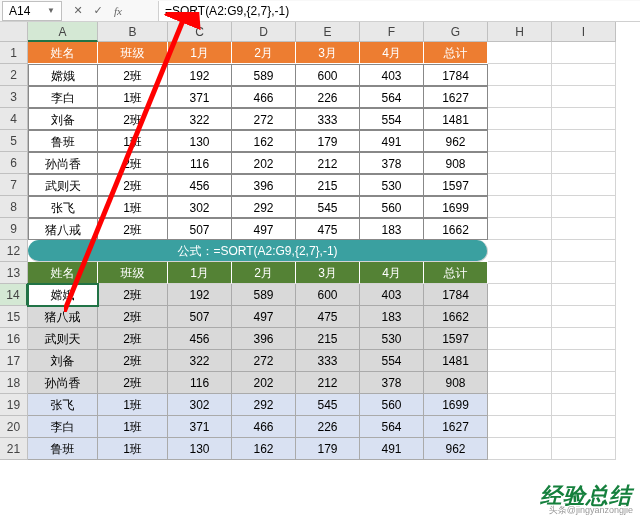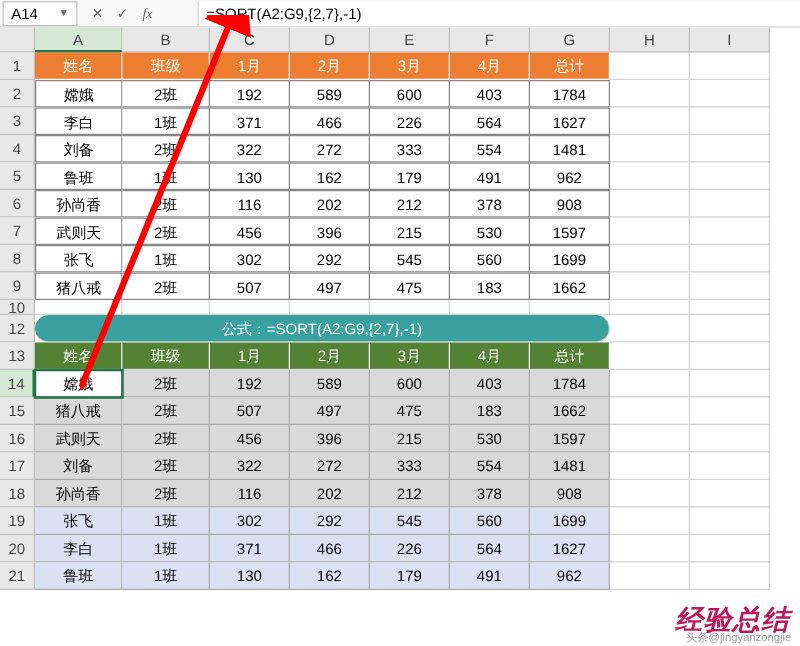--- a/index.html
+++ b/index.html
@@ -37,21 +37,21 @@
   .hdr-teal { background: #3aa0a0; color: #fff; }
   .hdr-green { background: #548235; color: #fff; border-right: 1px solid #fff; }
   .tbl2-gray { background: #d9d9d9; border-right: 1px solid #aaa; border-bottom: 1px solid #aaa; }
   .tbl2-blue { background: #d9e1f2; border-right: 1px solid #aaa; border-bottom: 1px solid #aaa; }
   .tbl2-white { background: #fff; border-right: 1px solid #aaa; border-bottom: 1px solid #aaa; }
   
   .active-cell { outline: 2px solid #217346; outline-offset: -1px; background: #fff !important; position: relative; z-index: 5; }
   
   .arrow { position: absolute; top: 12px; left: 64px; width: 140px; height: 300px; pointer-events: none; z-index: 10; }
   
-  .watermark { position: absolute; right: 8px; bottom: 6px; font-size: 22px; font-weight: bold; color: #be185d; font-style: italic; letter-spacing: 1px; z-index: 20; }
+  .watermark { position: absolute; right: 8px; bottom: 6px; font-size: 22px; font-weight: bold; color: #15803d; font-style: italic; letter-spacing: 1px; z-index: 20; }
   .watermark-sub { position: absolute; right: 7px; bottom: 0px; font-size: 9px; color: #999; z-index: 20; }
 </style>
 </head>
 <body>
 
 <div class="formula-bar">
   <div class="name-box">
     <span>A14</span>
     <span class="dd">▼</span>
   </div>
@@ -181,32 +181,20 @@
         <div class="cell tbl1 tbl1-first cA">猪八戒</div>
         <div class="cell tbl1 cB">2班</div>
         <div class="cell tbl1 cC">507</div>
         <div class="cell tbl1 cD">497</div>
         <div class="cell tbl1 cE">475</div>
         <div class="cell tbl1 cF">183</div>
         <div class="cell tbl1 cG">1662</div>
         <div class="blank cH"></div>
         <div class="blank cI"></div>
       </div>
-      <div class="row short">
-        <div class="rh">10</div>
-        <div class="blank cA"></div>
-        <div class="blank cB"></div>
-        <div class="blank cC"></div>
-        <div class="blank cD"></div>
-        <div class="blank cE"></div>
-        <div class="blank cF"></div>
-        <div class="blank cG"></div>
-        <div class="blank cH"></div>
-        <div class="blank cI"></div>
-      </div>
       <div class="row">
         <div class="rh">12</div>
         <div class="cell hdr-teal" style="width: 460px; border-radius: 11px;">公式：=SORT(A2:G9,{2,7},-1)</div>
         <div class="blank cH"></div>
         <div class="blank cI"></div>
       </div>
       <div class="row">
         <div class="rh">13</div>
         <div class="cell hdr-green cA">姓名</div>
         <div class="cell hdr-green cB">班级</div>

